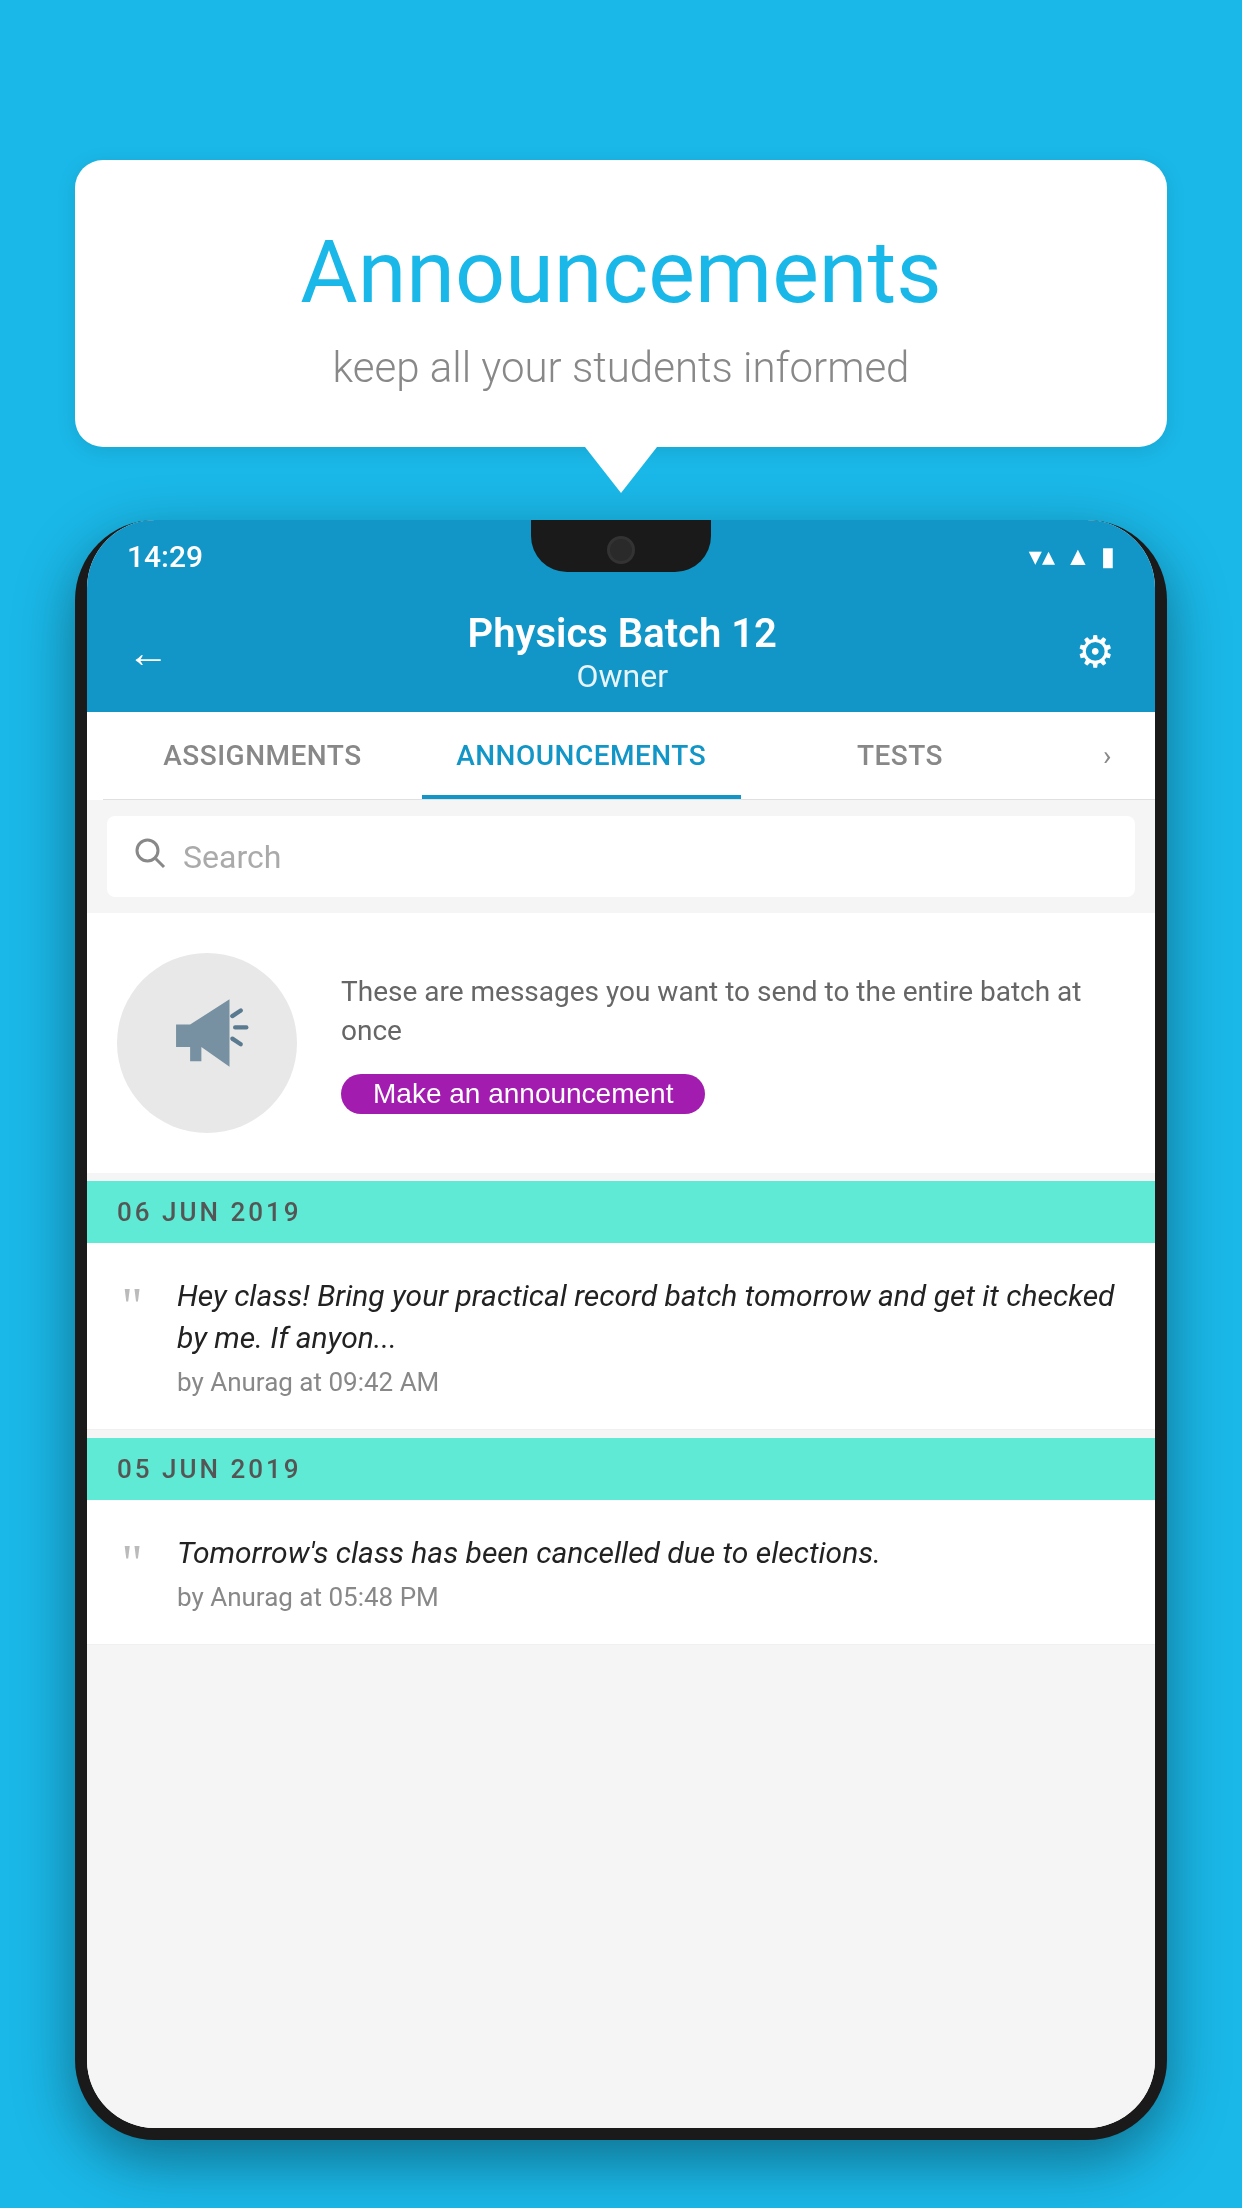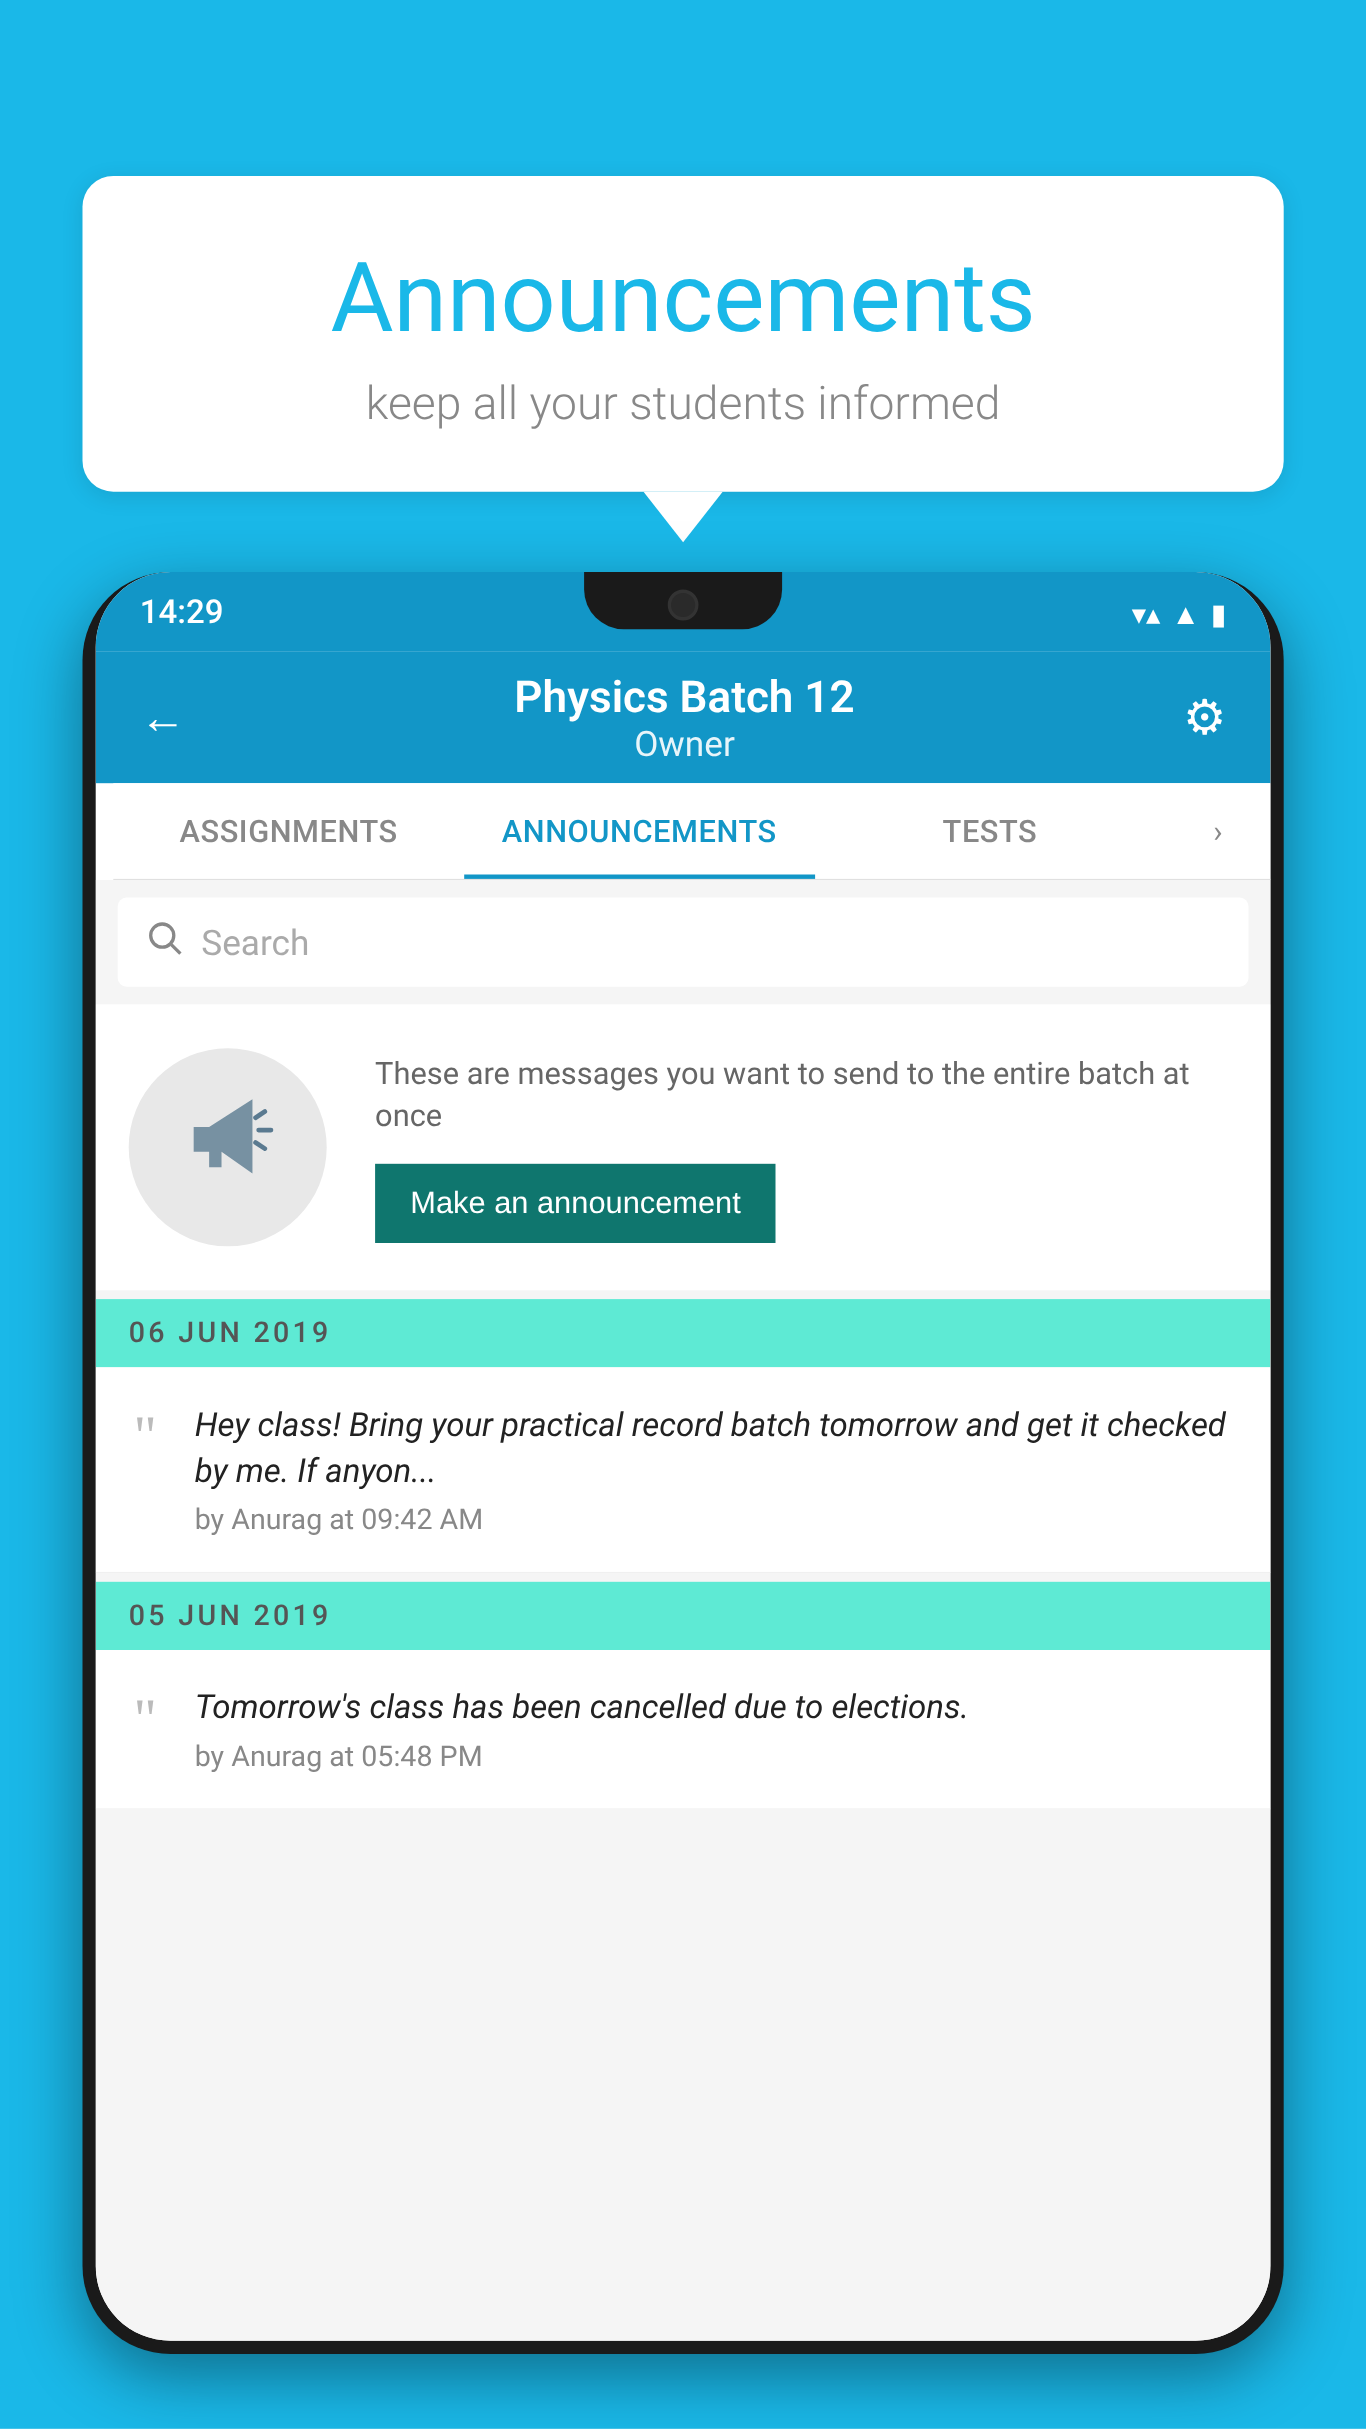--- a/index.html
+++ b/index.html
@@ -100,21 +100,21 @@
 
     
     .status-bar {
       position: absolute;
       top: 0;
       left: 0;
       right: 0;
       height: 72px;
       background: #1296c7;
       display: flex;
-      align-items: flex-end;
+      align-items: center;
       justify-content: space-between;
       padding: 18px 40px;
       z-index: 5;
     }
 
     .status-time {
       color: white;
       font-size: 30px;
       font-weight: 500;
     }
@@ -283,25 +283,25 @@
     }
 
     .promo-desc {
       font-size: 28px;
       color: #666;
       line-height: 1.4;
       margin-bottom: 24px;
     }
 
     .make-announcement-btn {
-      background: #0f766e;
+      background: #a21caf;
       color: white;
       border: none;
-      border-radius: 0;
-      padding: 20px 32px;
+      border-radius: 20px;
+      padding: 4px 32px;
       font-size: 28px;
       cursor: pointer;
       font-weight: 500;
     }
 
     
     .date-separator {
       background: #5eead4;
       padding: 16px 30px;
       font-size: 26px;

